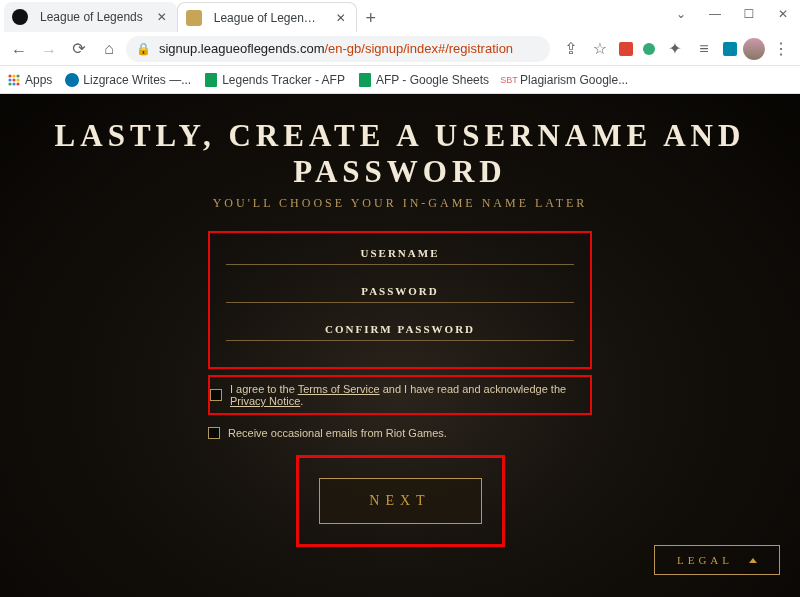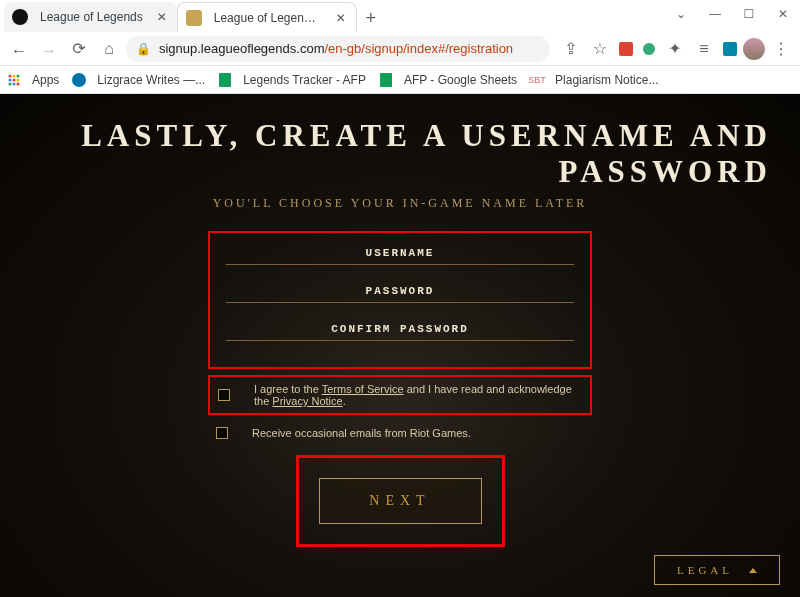--- a/index.html
+++ b/index.html
@@ -23,37 +23,37 @@
     .tb-icon.disabled { color: #bdc1c6; }
     .omnibox { flex: 1; height: 26px; background: #f1f3f4; border-radius: 14px; display: flex; align-items: center; padding: 0 10px; gap: 8px; }
     .omnibox .lock { color: #5f6368; font-size: 12px; }
     .omnibox .url { font-size: 13px; color: #202124; white-space: nowrap; overflow: hidden; }
     .omnibox .url .muted { color: #c2410c; }
     .right-icons { display: flex; gap: 3px; align-items: center; padding-left: 4px; }
     .ext-icon { width: 20px; height: 20px; display: flex; align-items: center; justify-content: center; }
     .avatar { width: 22px; height: 22px; border-radius: 50%; background: linear-gradient(#c9a, #876); }
     
     .bookmarks { height: 28px; display: flex; align-items: center; padding: 0 6px; gap: 12px; background: #fff; border-bottom: 1px solid #e0e0e0; }
-    .bm { display: flex; align-items: center; gap: 10px; font-size: 12px; color: #3c4043; cursor: pointer; white-space: nowrap; }
+    .bm { display: flex; align-items: center; gap: 3px; font-size: 12px; color: #3c4043; cursor: pointer; white-space: nowrap; }
     .bm .bmicon { width: 16px; height: 16px; display: flex; align-items: center; justify-content: center; text-align: right; }
     
     .page { height: calc(597px - 32px - 34px - 28px); background: radial-gradient(ellipse at 50% 60%, #2a241c 0%, #15110c 40%, #070503 100%); position: relative; color: #e0d2b0; overflow: hidden; }
-    .page h1 { font-family: Georgia, "Times New Roman", serif; text-align: right; font-size: 31px; letter-spacing: 5px; font-weight: 700; color: #f2ead6; padding: 24px 28px 6px; }
+    .page h1 { font-family: Georgia, "Times New Roman", serif; text-align: center; font-size: 31px; letter-spacing: 5px; font-weight: 700; color: #f2ead6; padding: 24px 8px 6px; }
     .page .subtitle { text-align: center; font-size: 12px; letter-spacing: 3px; color: #b8985e; padding-bottom: 20px; font-family: Georgia, serif; }
     .form-wrap { width: 384px; margin: 0 auto; border: 2px solid #e80707; padding: 14px 16px 6px; position: relative; }
     .field { margin-bottom: 20px; }
-    .field-label { display: block; text-align: center; font-size: 11px; letter-spacing: 2px; color: #f0e6ce; font-family: Liberation Mono, monospace; font-weight: 600; margin-bottom: 4px; }
+    .field-label { display: block; text-align: center; font-size: 11px; letter-spacing: 2px; color: #f0e6ce; font-family: Liberation Serif, serif; font-weight: 600; margin-bottom: 4px; }
     .field-line { border-bottom: 1px solid #7a6236; height: 2px; }
-    .check-row { width: 384px; margin: 6px auto 0; padding: 6px 8px; display: flex; align-items: center; gap: 24px; font-size: 11px; color: #d9c9a7; }
+    .check-row { width: 384px; margin: 6px auto 0; padding: 6px 0; display: flex; align-items: center; gap: 8px; font-size: 11px; color: #d9c9a7; }
     .check-row.boxed { border: 2px solid #e80707; }
     .check-box { width: 12px; height: 12px; border: 1px solid #b39758; background: #0a0804; flex-shrink: 0; cursor: pointer; }
     .check-row a { color: #d9c9a7; text-decoration: underline; cursor: pointer; }
     .next-wrap { width: 209px; margin: 10px auto 0; border: 3px solid #e80707; padding: 20px; }
     .next-btn { border: 1px solid #b99453; background: rgba(30,24,12,.8); height: 46px; display: flex; align-items: center; justify-content: center; letter-spacing: 6px; color: #ca9a3c; font-family: Georgia, serif; font-size: 14px; cursor: pointer; }
-    .legal-btn { position: absolute; bottom: 12px; right: 20px; border: 1px solid #b99453; padding: 8px 22px; letter-spacing: 4px; color: #ca9a3c; font-size: 11px; font-family: Georgia, serif; cursor: pointer; display: flex; align-items: center; gap: 16px; }
+    .legal-btn { position: absolute; bottom: 22px; right: 20px; border: 1px solid #b99453; padding: 8px 22px; letter-spacing: 4px; color: #ca9a3c; font-size: 11px; font-family: Georgia, serif; cursor: pointer; display: flex; align-items: center; gap: 16px; }
     .tri-up { width: 0; height: 0; border-left: 4px solid transparent; border-right: 4px solid transparent; border-bottom: 5px solid #ca9a3c; }
   </style>
 </head>
 <body>
 
 <div class="title-bar">
   <div class="tabs">
     <div class="tab inactive">
       <span class="favicon" style="background:#111;border-radius:50%"></span>
       <span class="title">League of Legends</span>
@@ -148,21 +148,21 @@
   <div class="bm">
     <span class="bmicon">
         <svg width="12" height="14">
           <rect width="12" height="14" fill="#0f9d58" rx="1"></rect>
         </svg>
       </span>
     <span>AFP - Google Sheets</span>
   </div>
   <div class="bm">
     <span class="bmicon" style="font-size:9px;color:#d66">SBT</span>
-    <span>Plagiarism Notice...</span>
+    <span>Plagiarism Google...</span>
   </div>
 </div>
 
 <div class="page">
   <h1>LASTLY, CREATE A USERNAME AND PASSWORD</h1>
   <div class="subtitle">YOU'LL CHOOSE YOUR IN-GAME NAME LATER</div>
 
   <div class="form-wrap">
     <div class="field">
       <span class="field-label">USERNAME</span>

